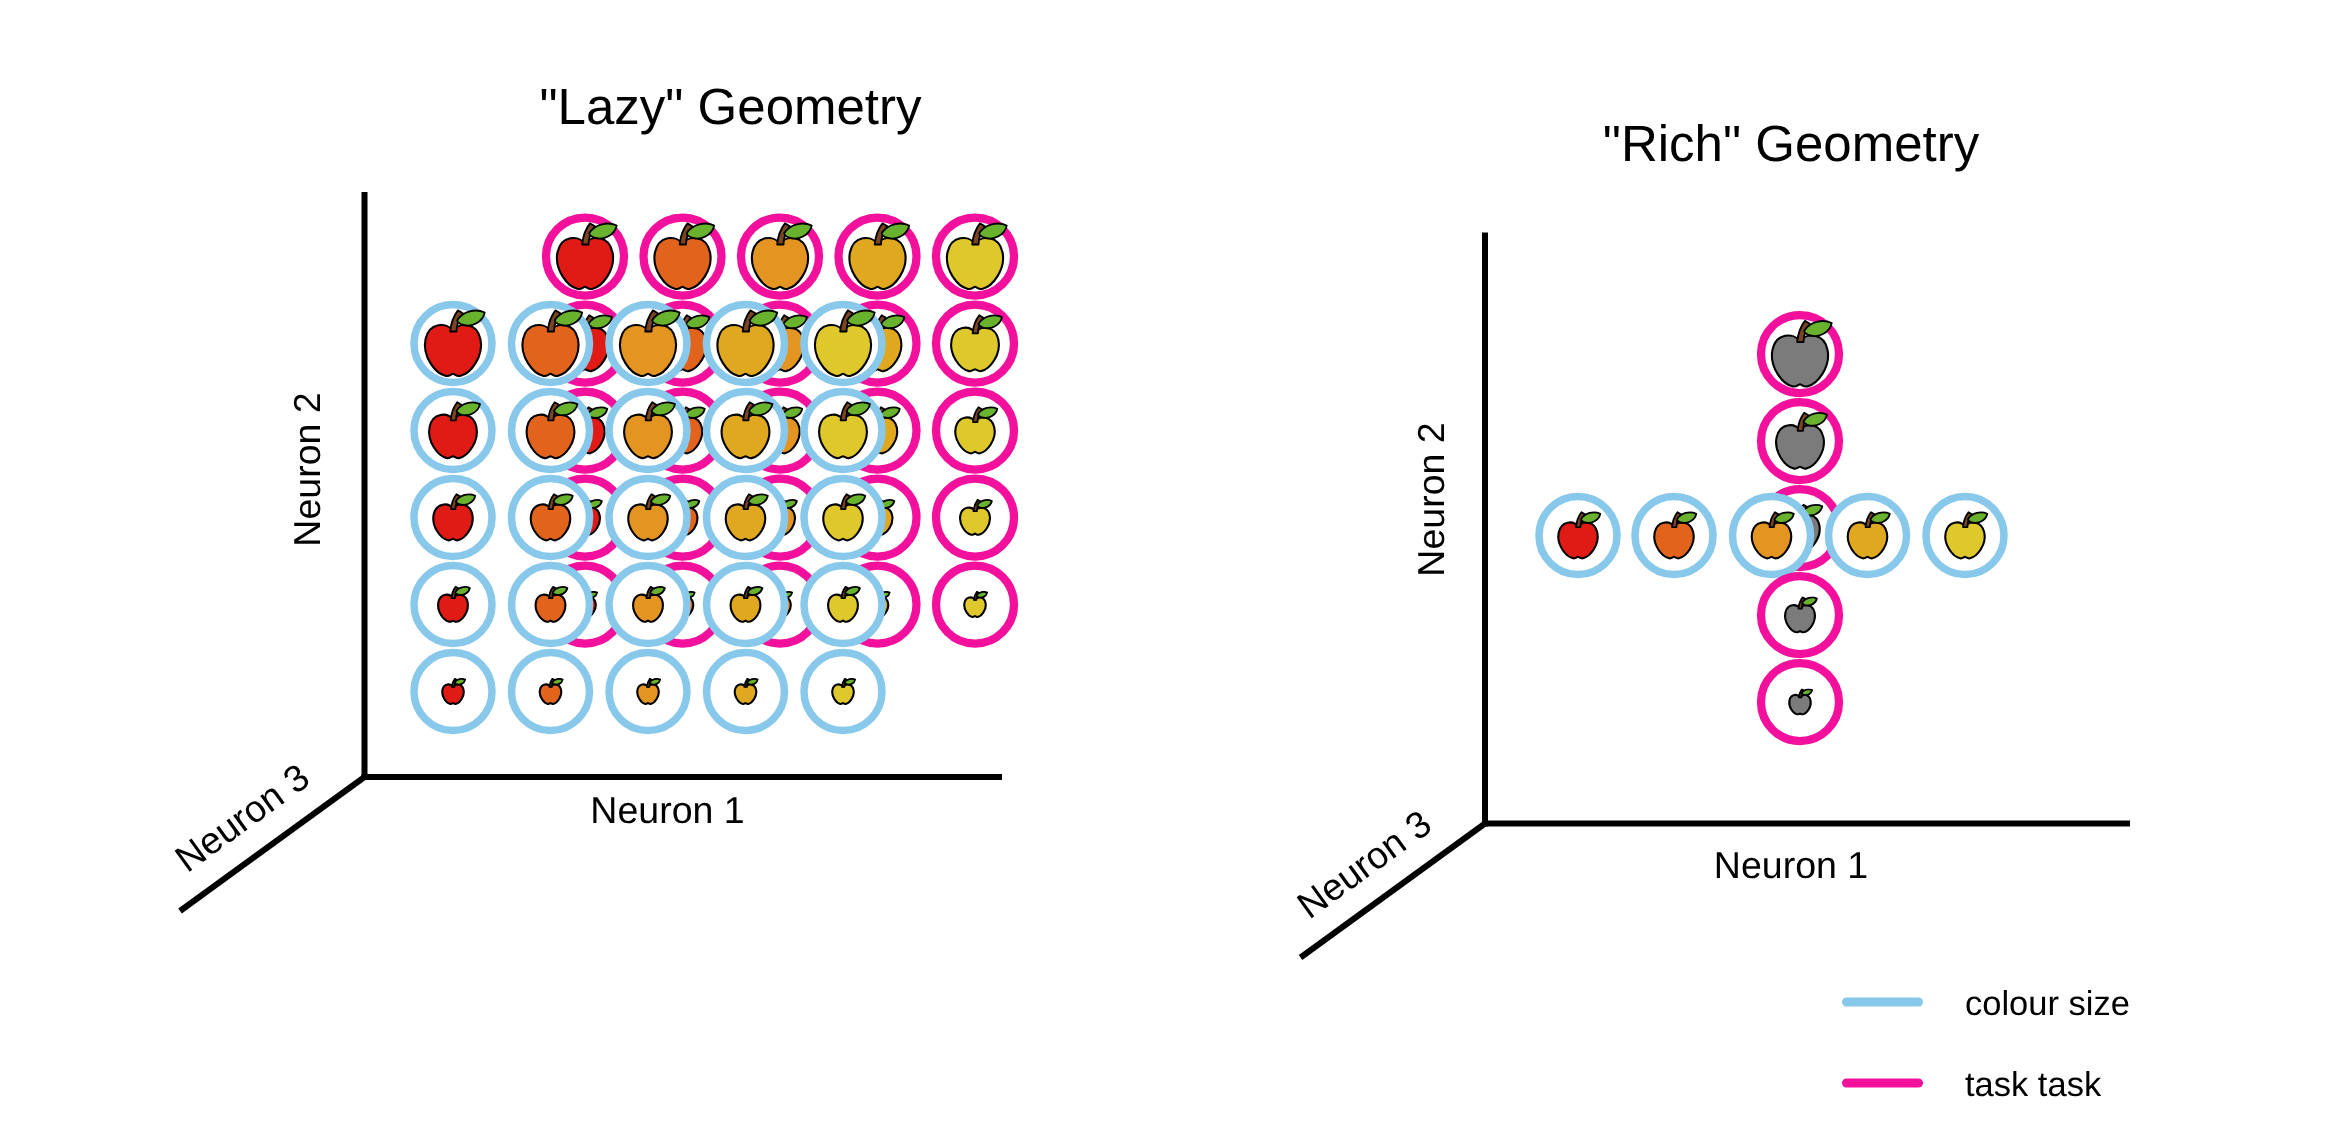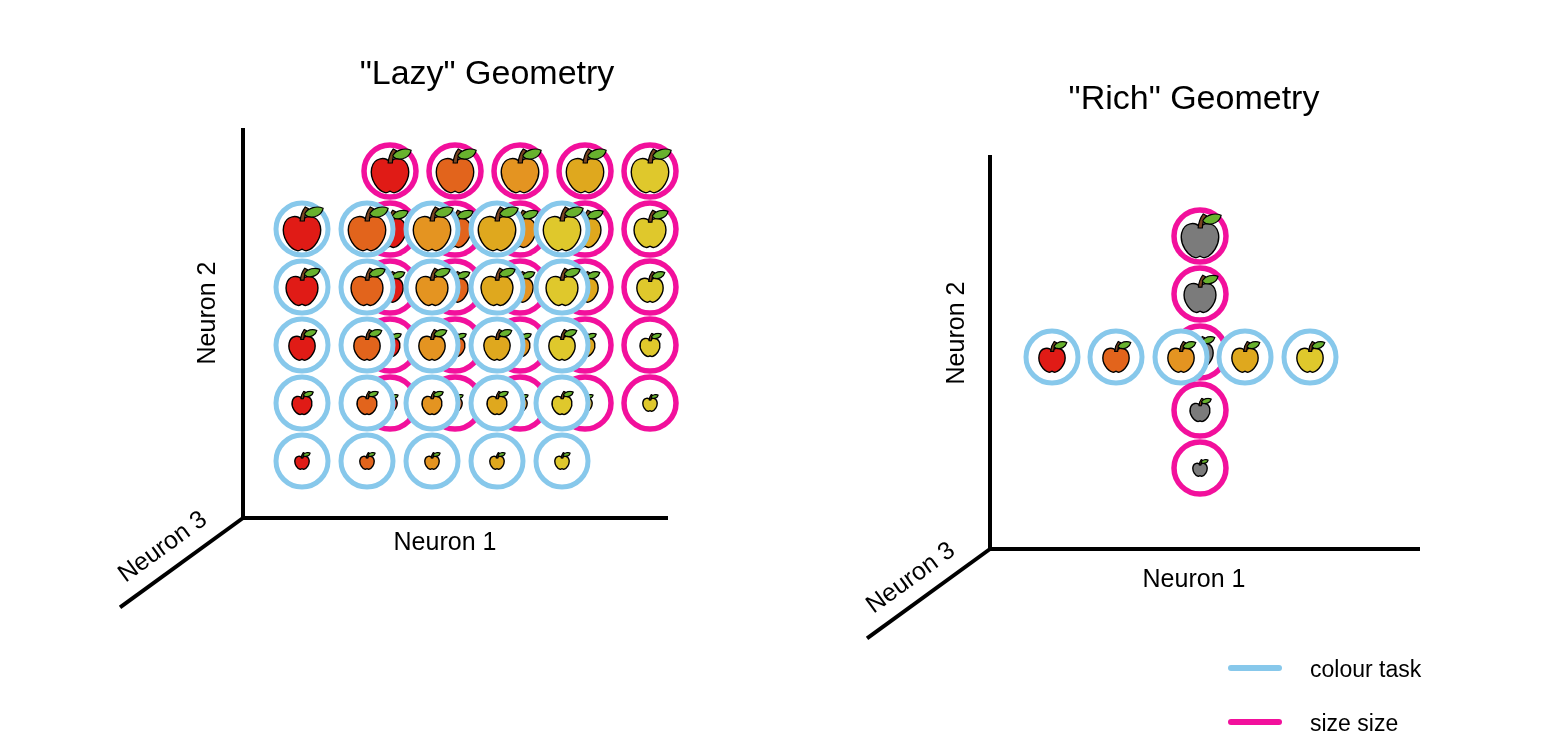--- a/index.html
+++ b/index.html
@@ -313,17 +313,17 @@
         <circle cx="29" cy="29" r="26" fill="#ffffff" stroke="#87c8eb" stroke-width="5"></circle>
         <use href="#apple-sym" x="12.5" y="12.5" width="33" height="33" style="color: rgb(223, 168, 30);"></use>
       </svg>
       <svg class="item" viewBox="0 0 58 58" style="left: 1281px; top: 328px; z-index: 715;">
         <circle cx="29" cy="29" r="26" fill="#ffffff" stroke="#87c8eb" stroke-width="5"></circle>
         <use href="#apple-sym" x="12.5" y="12.5" width="33" height="33" style="color: rgb(223, 200, 44);"></use>
       </svg>
     </div>
 
   <span class="lg-line" id="lg-line-1" style="background: rgb(135, 200, 235);"></span>
-  <span class="lg-text" id="lg-text-1">colour task</span>
+  <span class="lg-text" id="lg-text-1">colour size</span>
   <span class="lg-line" id="lg-line-2" style="background: rgb(242, 16, 156);"></span>
-  <span class="lg-text" id="lg-text-2">size size</span>
+  <span class="lg-text" id="lg-text-2">task task</span>
 
 </div>
 
 </body></html>

